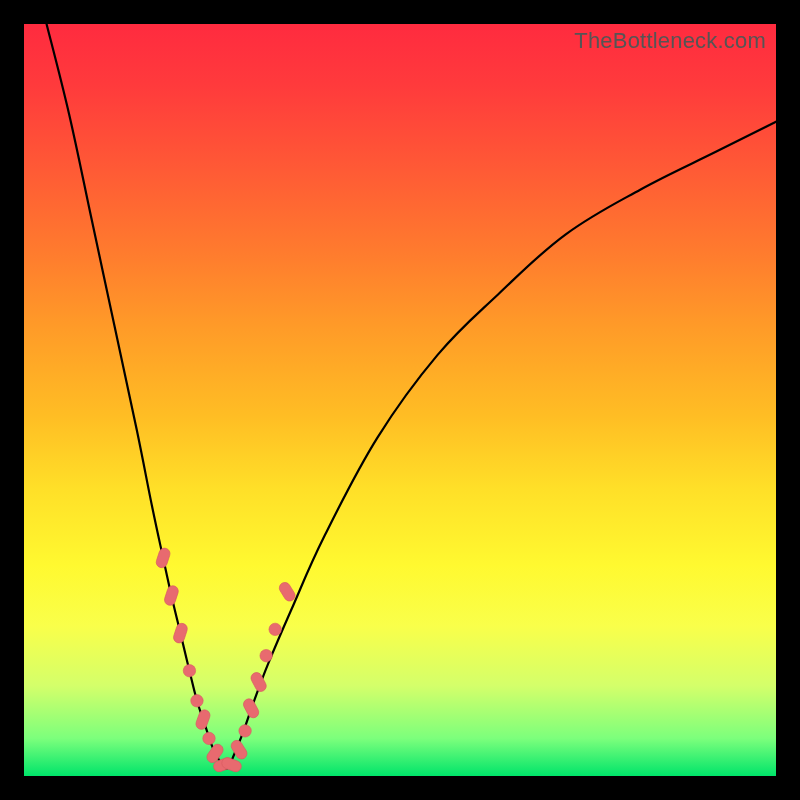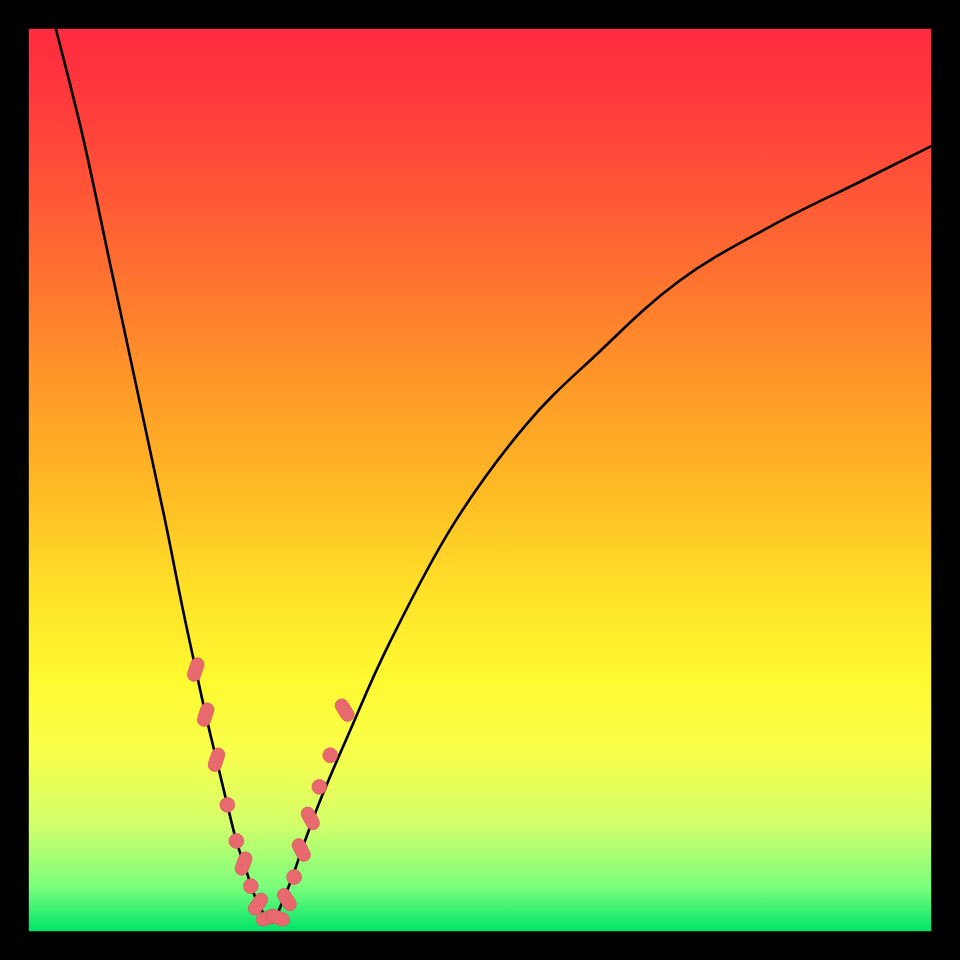--- a/index.html
+++ b/index.html
@@ -71,20 +71,21 @@
     fill: #e86a6f;
     stroke: #d85a60;
     stroke-width: 0.6;
   }
 </style>
 </head>
 <body>
 
 <div class="frame">
   <div class="plot">
+    <div class="watermark">TheBottleneck.com</div>
     <svg class="curve" viewBox="0 0 752 752" preserveAspectRatio="none">
       <g>
           <path class="main" d="M 22.56 0.00 C 26.70 16.54, 36.85 54.39, 45.12 90.24 C 53.39 126.09, 59.41 156.92, 67.68 195.52 C 75.95 234.12, 81.97 262.20, 90.24 300.80 C 98.51 339.40, 105.91 372.99, 112.80 406.08 C 119.69 439.17, 123.01 457.84, 127.84 481.28 C 132.67 504.72, 135.54 517.38, 139.12 533.92 C 142.70 550.46, 144.22 557.73, 147.39 571.52 C 150.56 585.31, 153.11 595.33, 156.42 609.12 C 159.72 622.91, 162.41 634.31, 165.44 646.72 C 168.47 659.13, 170.20 667.15, 172.96 676.80 C 175.72 686.45, 177.72 691.09, 180.48 699.36 C 183.24 707.63, 185.24 715.03, 188.00 721.92 C 190.76 728.81, 192.76 732.82, 195.52 736.96 C 198.28 741.10, 200.28 745.86, 203.04 744.48 C 205.80 743.10, 207.53 736.33, 210.56 729.44 C 213.59 722.55, 216.00 716.53, 219.58 706.88 C 223.17 697.23, 225.56 689.21, 230.11 676.80 C 234.66 664.39, 237.64 655.74, 244.40 639.20 C 251.16 622.66, 256.62 610.00, 266.96 586.56 C 277.30 563.12, 284.95 543.07, 300.80 511.36 C 316.65 479.65, 332.76 446.69, 353.44 413.60 C 374.12 380.51, 391.54 357.07, 413.60 330.88 C 435.66 304.69, 450.32 292.78, 473.76 270.72 C 497.20 248.66, 515.25 229.86, 541.44 210.56 C 567.63 191.26, 589.07 180.61, 616.64 165.44 C 644.21 150.27, 667.02 140.25, 691.84 127.84 C 716.66 115.43, 740.97 103.27, 752.00 97.76" stroke="#000000"></path>
         </g>
       <g>
           <rect x="-10.00" y="-5.50" width="20" height="11" rx="5.5" ry="5.5" class="pill" transform="translate(139.12,533.92) rotate(-72)"></rect>
           <rect x="-10.00" y="-5.50" width="20" height="11" rx="5.5" ry="5.5" class="pill" transform="translate(147.39,571.52) rotate(-72)"></rect>
           <rect x="-10.00" y="-5.50" width="20" height="11" rx="5.5" ry="5.5" class="pill" transform="translate(156.42,609.12) rotate(-72)"></rect>
           <circle cx="165.44" cy="646.72" r="6.2" class="bead"></circle>
           <circle cx="172.96" cy="676.80" r="6.2" class="bead"></circle>

